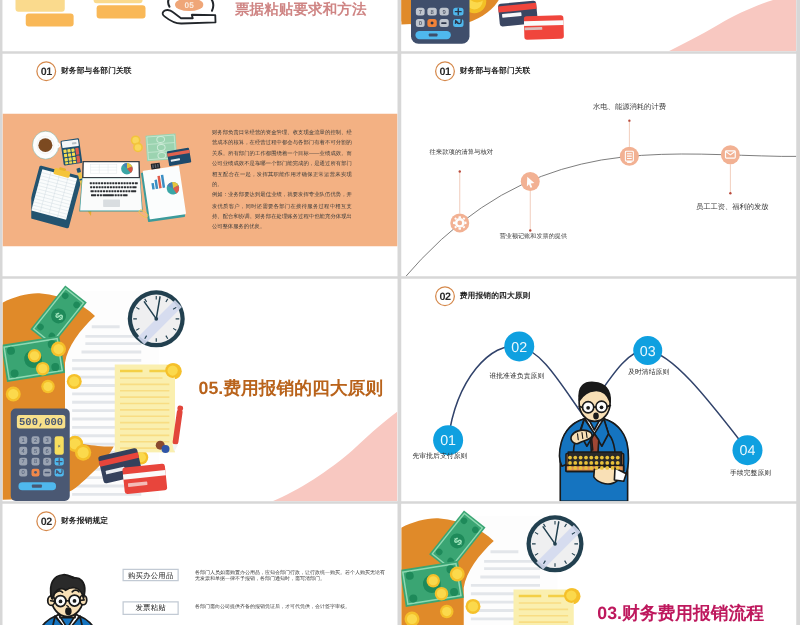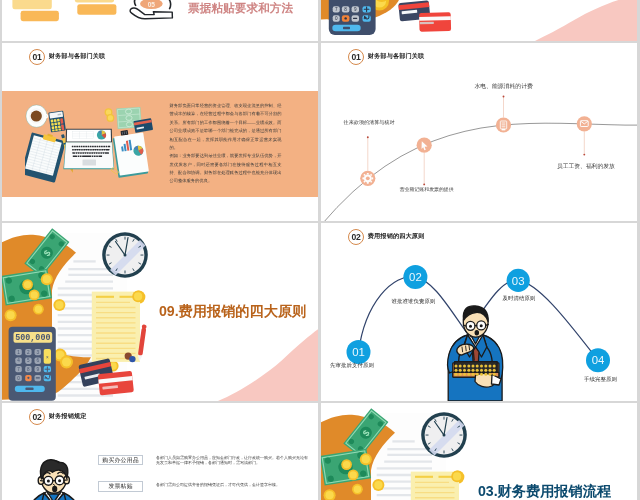--- a/index.html
+++ b/index.html
@@ -543,21 +543,21 @@
       <circle cx="26.4" cy="154.8" r="1.1" fill="#4A5873"></circle>
       <rect x="33.7" y="154.3" width="4.2" height="1.2" rx="0.4" fill="#4A5873"></rect>
       <g stroke="#4A5873" stroke-width="1" fill="none" stroke-linecap="round">
         <line x1="43.1" y1="146.2" x2="47.6" y2="146.2"></line>
             <line x1="45.35" y1="143.9" x2="45.35" y2="148.5"></line>
         <path d="M47.6 152.6 L47.6 154.6 C47.6 156.3 44.8 156.3 44 155 L43.4 154"></path>
         <path d="M43.1 155.6 L43.4 153.6 L45.1 155"></path>
       </g>
     </g>
   </svg>
-  <div class="abs" style="left:156.9px;top:81px;font-size:14.2px;font-weight:bold;color:#B9631B;white-space:nowrap;line-height:1;letter-spacing:0px;">09.费用报销的四大原则</div>
+  <div class="abs" style="left:156.9px;top:81px;font-size:14.2px;font-weight:bold;color:#B9631B;white-space:nowrap;line-height:1;letter-spacing:0px;">05.费用报销的四大原则</div>
 </div>
 
 <div class="slide col2 r2">
   <div class="hdr">
     <div class="num">02</div>
     <div class="ttl">费用报销的四大原则</div>
   </div>
   <svg class="abs" style="left:0;top:0;" width="316" height="178" viewBox="0 0 316 178">
     <path d="M37.5 129.1 C44 80 72 50 94.4 54.1 C112 57 128 85 146 110 C164 85 180 55 197.2 57.4 C218 60 248 100 277 137.2" fill="none" stroke="#31436B" stroke-width="1.2"></path>
     <circle cx="37.5" cy="129.1" r="12" fill="#0FA0E0"></circle>
@@ -889,15 +889,15 @@
       <circle cx="26.4" cy="154.8" r="1.1" fill="#4A5873"></circle>
       <rect x="33.7" y="154.3" width="4.2" height="1.2" rx="0.4" fill="#4A5873"></rect>
       <g stroke="#4A5873" stroke-width="1" fill="none" stroke-linecap="round">
         <line x1="43.1" y1="146.2" x2="47.6" y2="146.2"></line>
             <line x1="45.35" y1="143.9" x2="45.35" y2="148.5"></line>
         <path d="M47.6 152.6 L47.6 154.6 C47.6 156.3 44.8 156.3 44 155 L43.4 154"></path>
         <path d="M43.1 155.6 L43.4 153.6 L45.1 155"></path>
       </g>
     </g>
   </svg>
-  <div class="abs" style="left:156.9px;top:81px;font-size:14.2px;font-weight:bold;color:#0c4a6e;white-space:nowrap;line-height:1;letter-spacing:0px;">03.财务费用报销流程</div>
+  <div class="abs" style="left:156.9px;top:81px;font-size:14.2px;font-weight:bold;color:#be185d;white-space:nowrap;line-height:1;letter-spacing:0px;">03.财务费用报销流程</div>
 </div>
 </div>
 
 </body></html>

